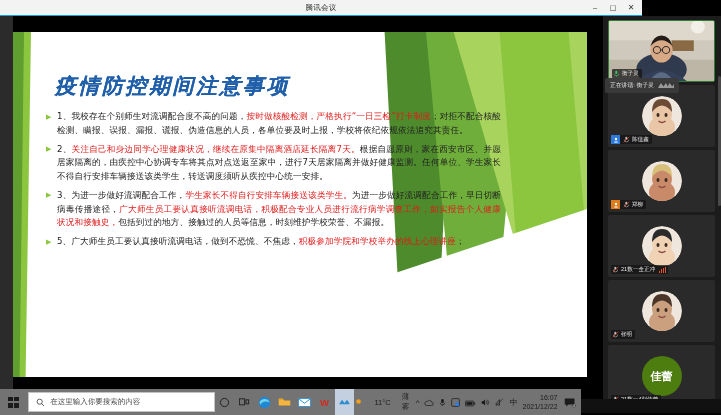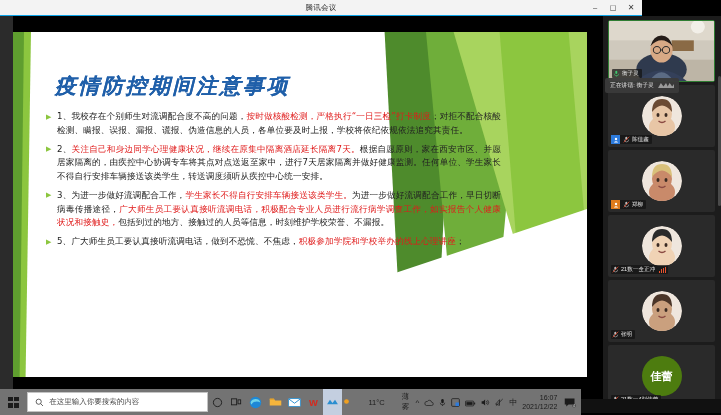--- a/index.html
+++ b/index.html
@@ -142,21 +142,21 @@
   .start-sq i{ background:#1b1b1b; display:block; }
   .tb-search{
     width:205px; height:20px; background:#fff; border:1px solid #c3c3c3;
     display:flex; align-items:center; gap:5px; padding-left:7px; margin-left:1px;
   }
   .tb-search .ph{ font-size:7.5px; color:#4a4a4a; }
   .tb-ic{ width:22px; height:26px; display:flex; align-items:center; justify-content:center; }
   .tb-ic.sel{ background:#c4cfe0; }
   .tray{ margin-left:auto; display:flex; align-items:center; gap:5px; padding-right:4px; }
   .tray .tr-ic{ font-size:8px; color:#1b1b1b; }
-  .weather{ display:flex; align-items:center; gap:17px; font-size:7.5px; color:#1b1b1b; }
+  .weather{ display:flex; align-items:center; gap:11px; font-size:7.5px; color:#1b1b1b; }
   .clock{ display:flex; flex-direction:column; align-items:flex-end; line-height:9.5px;
           font-size:7px; color:#1b1b1b; }
   .notif{ width:16px; height:26px; display:flex; align-items:center; justify-content:center; }
 </style>
 </head>
 <body>
 
 <div class="titlebar">
   <div class="tb-title">腾讯会议</div>
   <div class="tb-btns">

